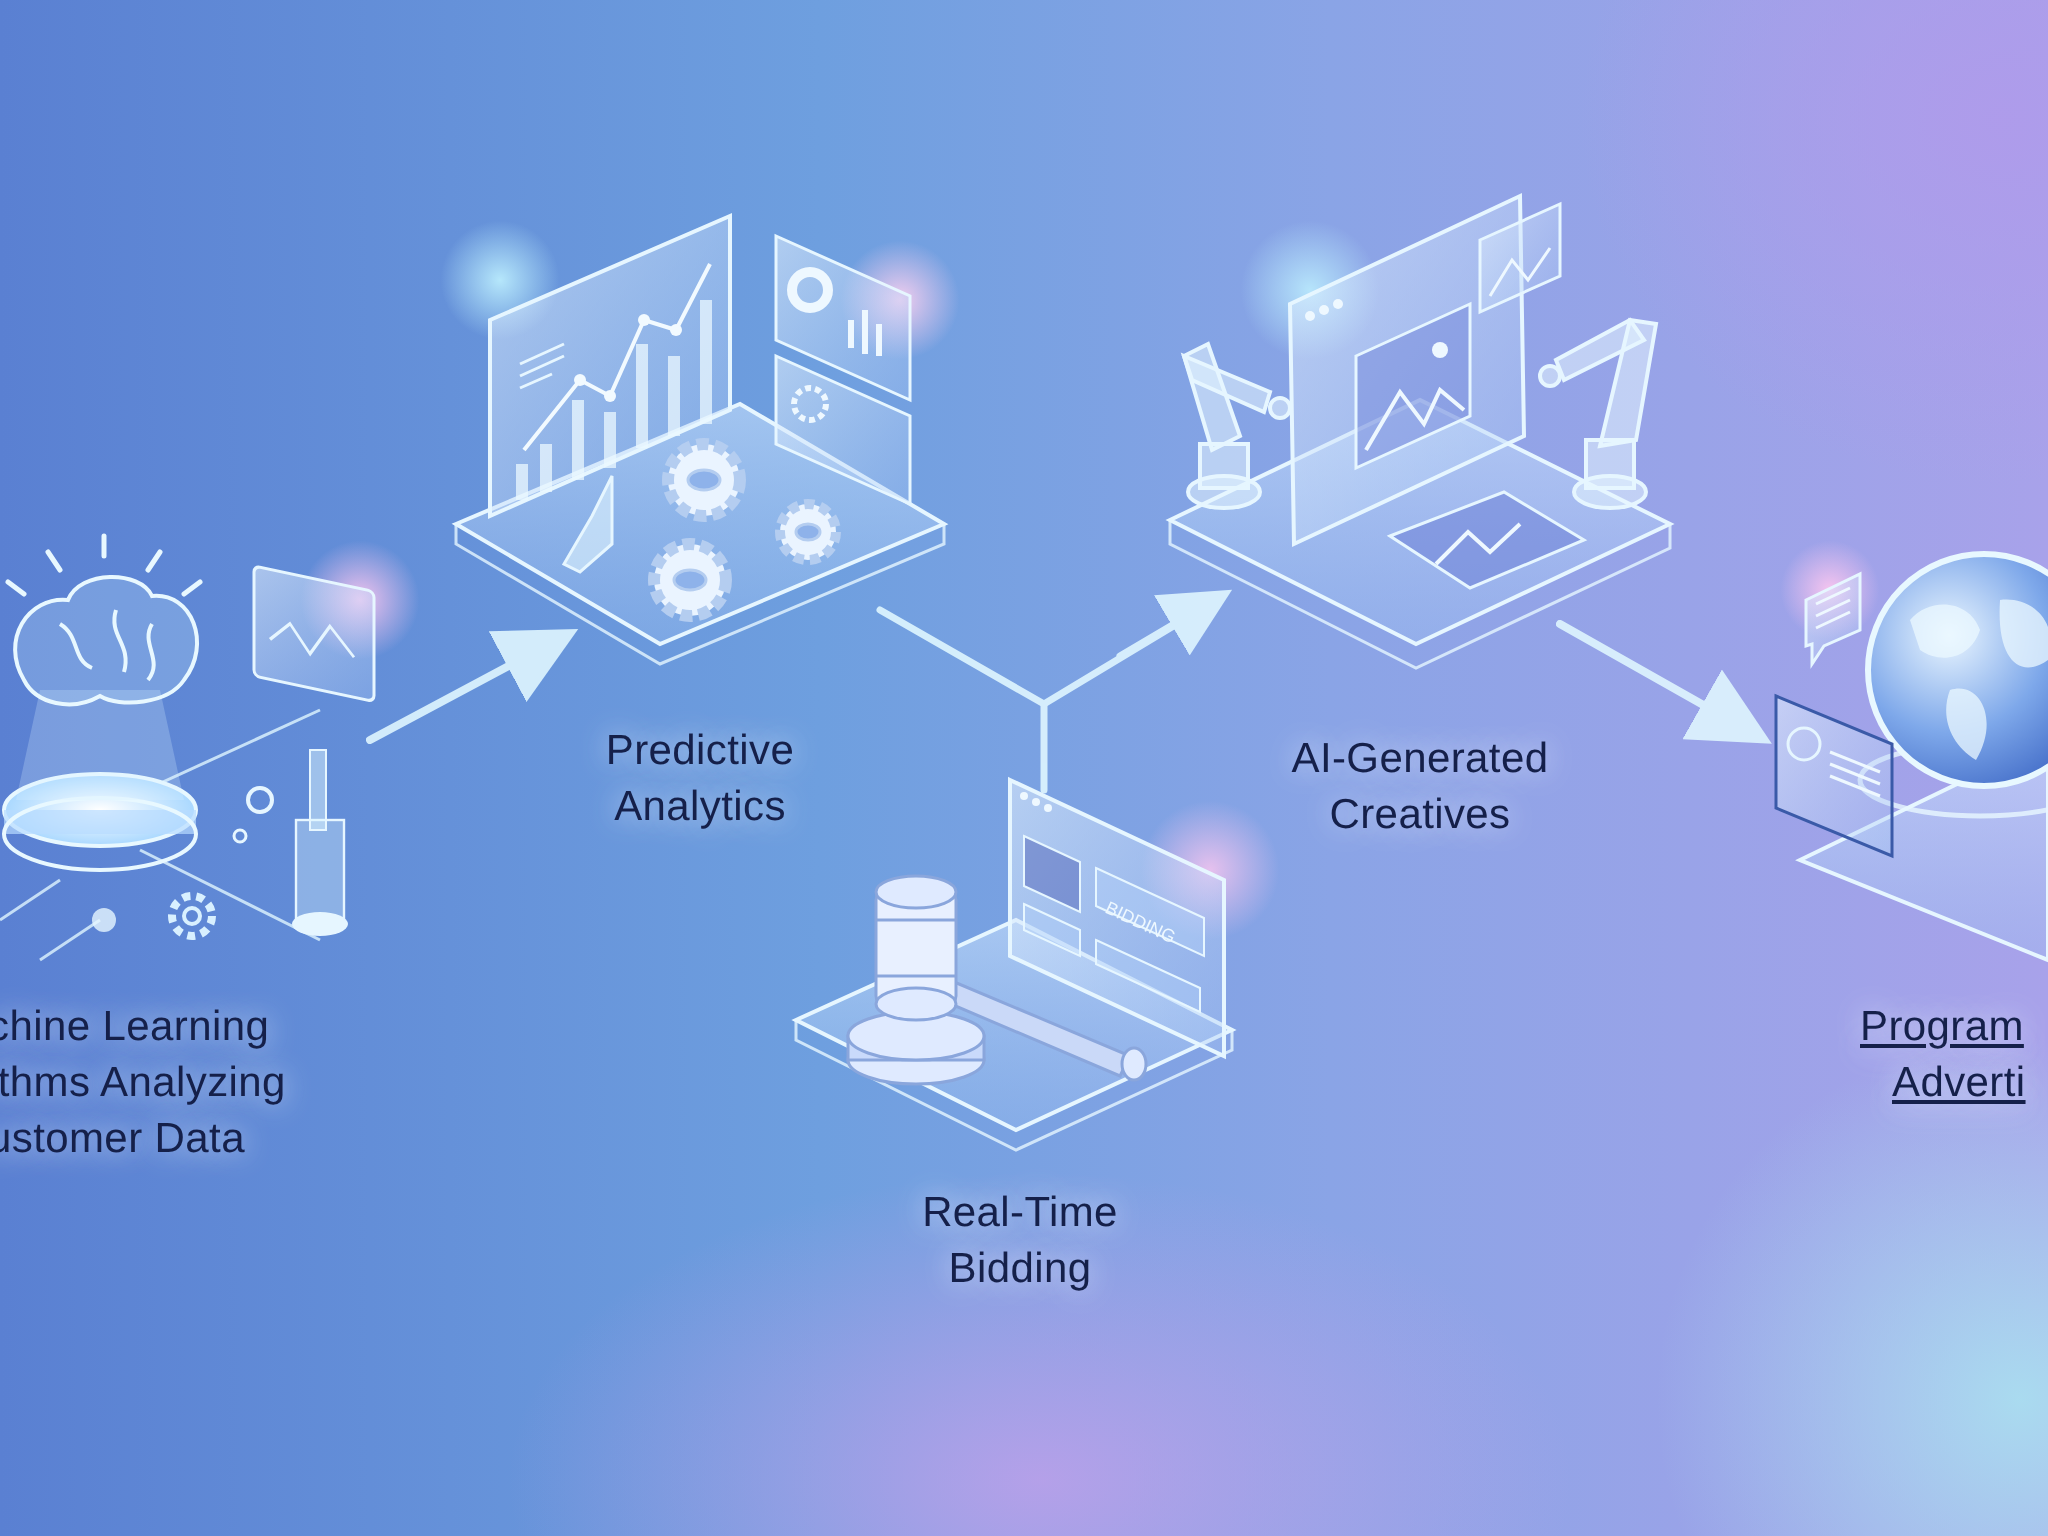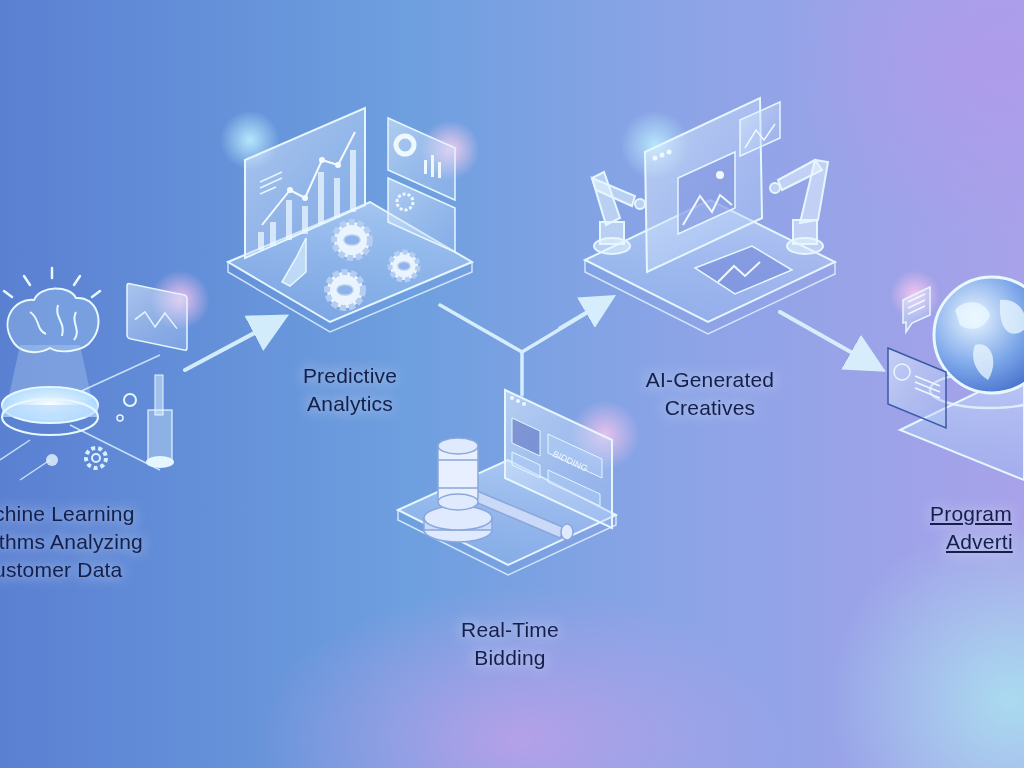--- a/index.html
+++ b/index.html
@@ -256,21 +256,21 @@
   <div class="label" style="left:290px;top:362px;width:120px;">
     <div>Predictive</div>
     <div>Analytics</div>
   </div>
 
   <div class="label" style="left:625px;top:366px;width:170px;">
     <div>AI-Generated</div>
     <div>Creatives</div>
   </div>
 
-  <div class="label" style="left:450px;top:616px;width:120px;">
+  <div class="label" style="left:450px;top:593px;width:120px;">
     <div>Real-Time</div>
     <div>Bidding</div>
   </div>
 
   <div class="label" style="left:930px;top:500px;text-align:left;text-decoration:underline;">
     <div>Program</div>
     <div style="padding-left:16px;">Adverti</div>
   </div>
 
 </div>

